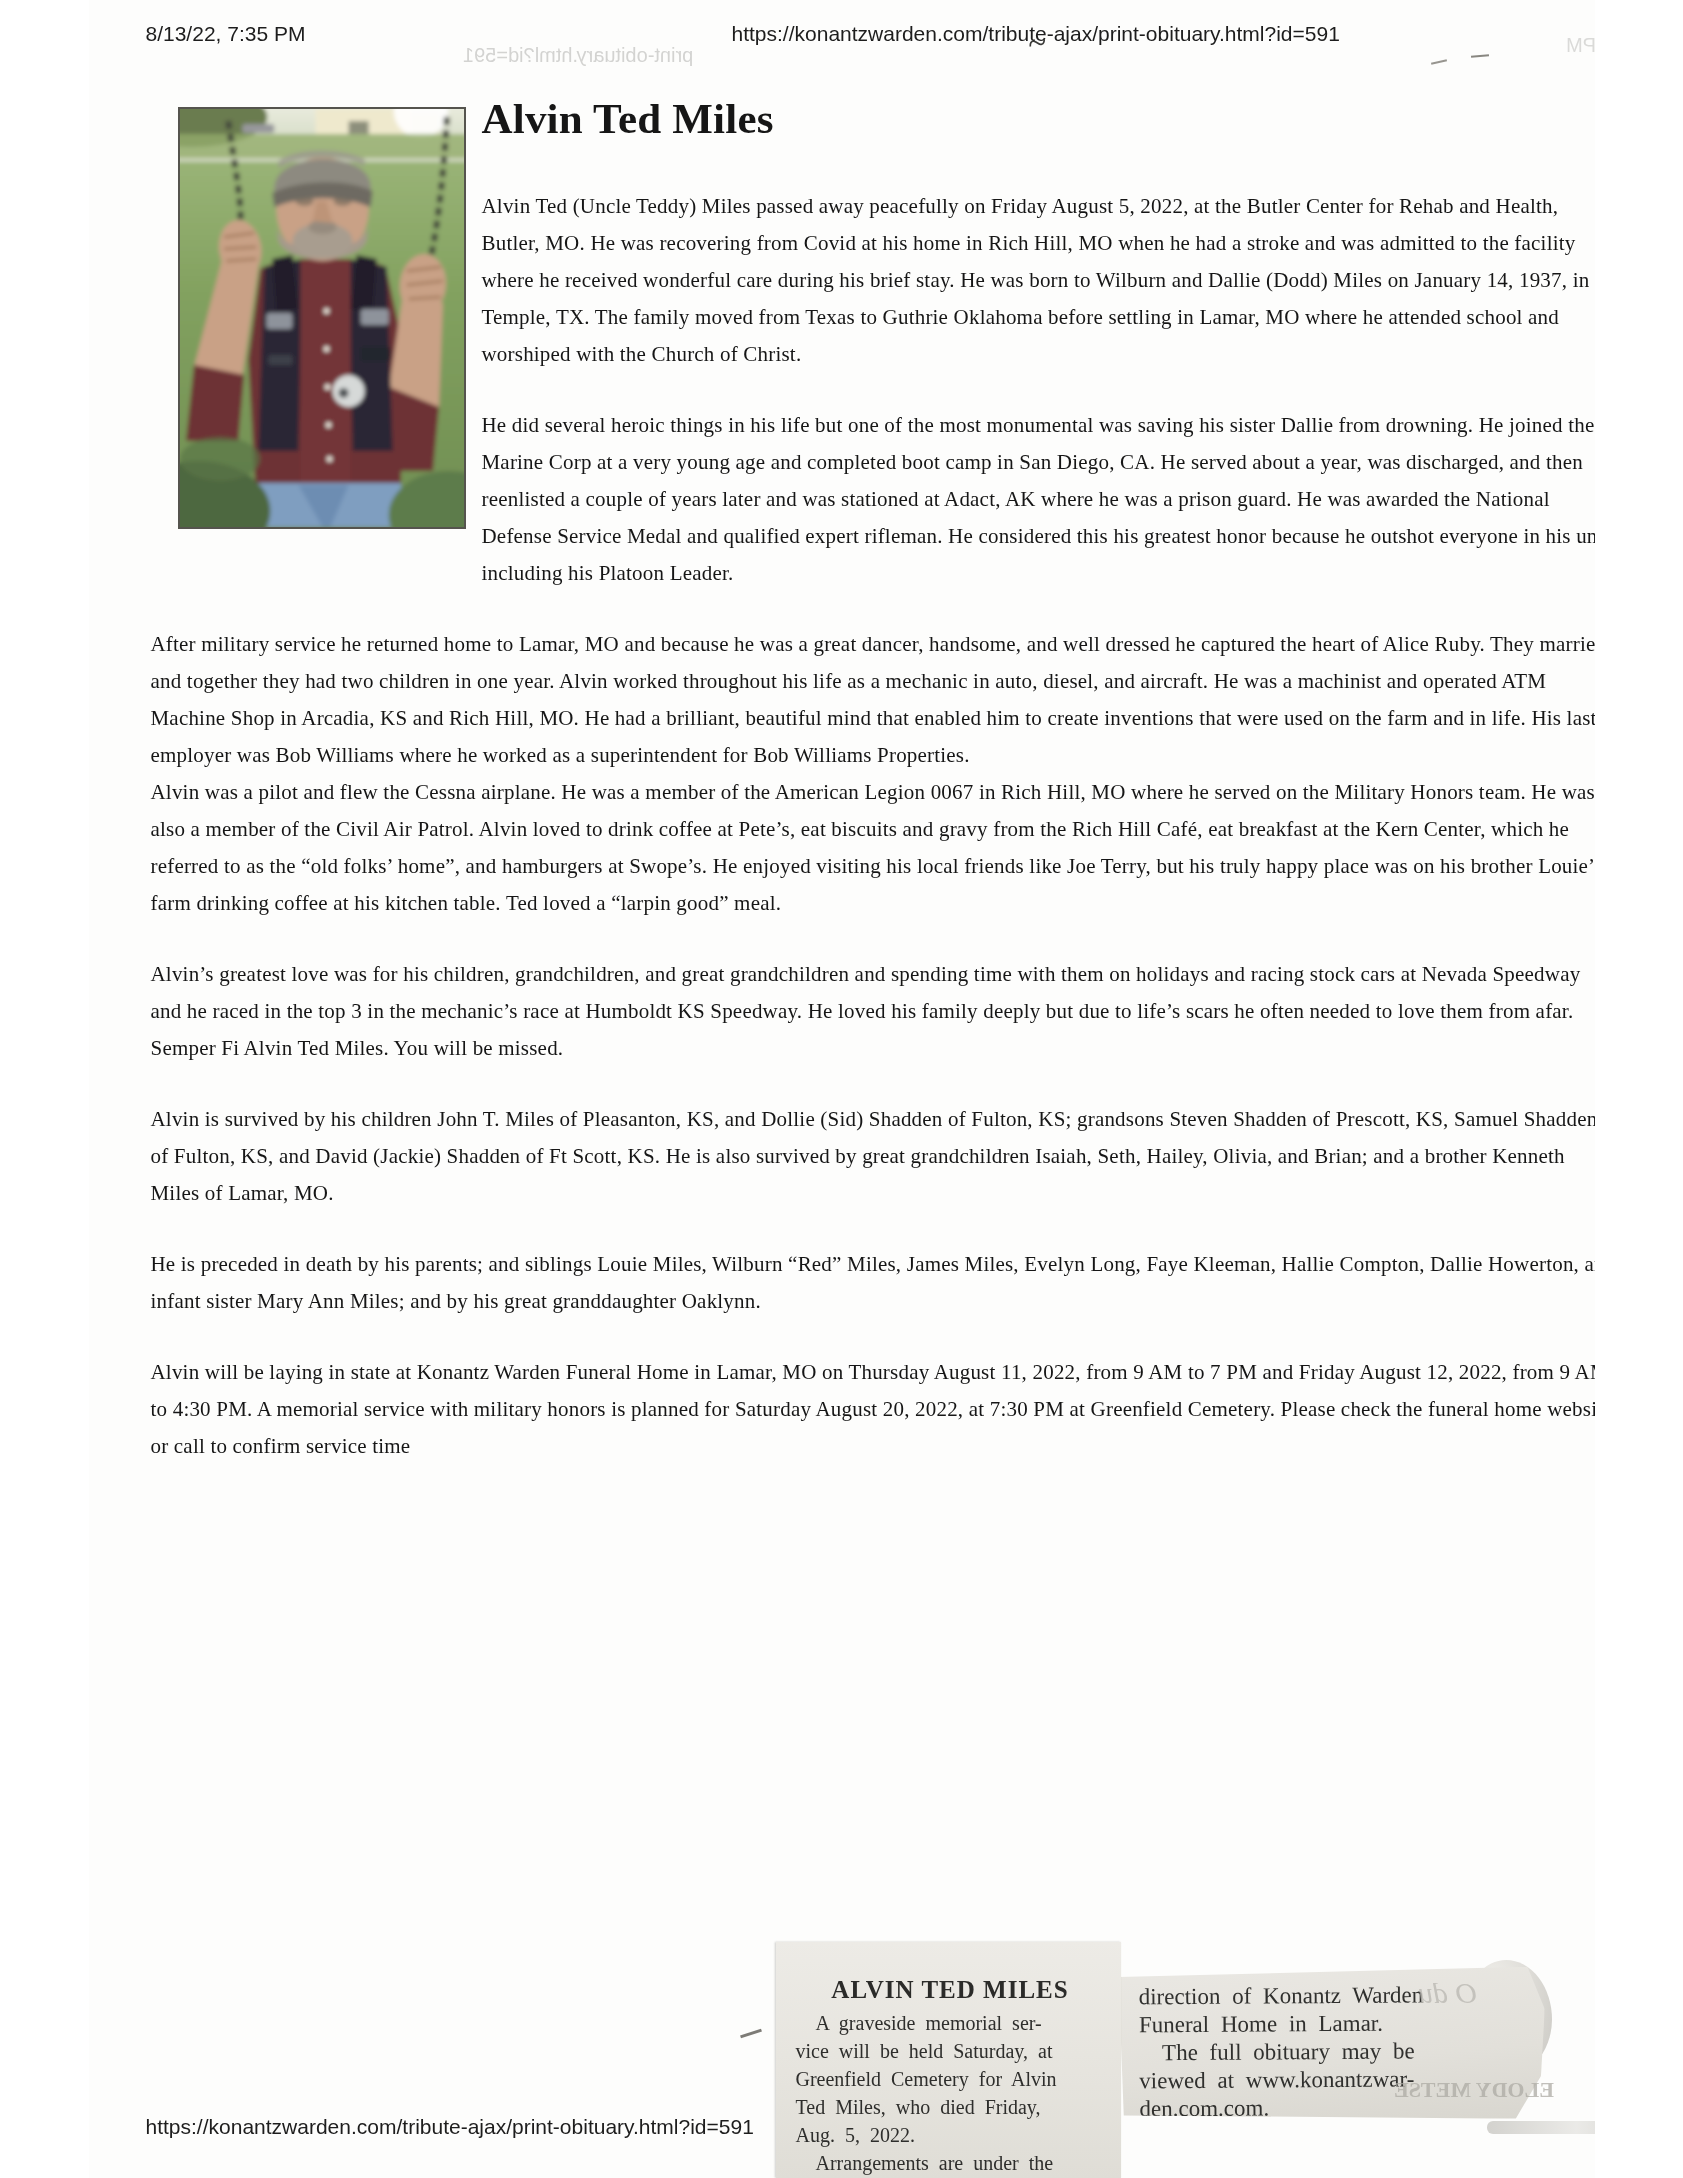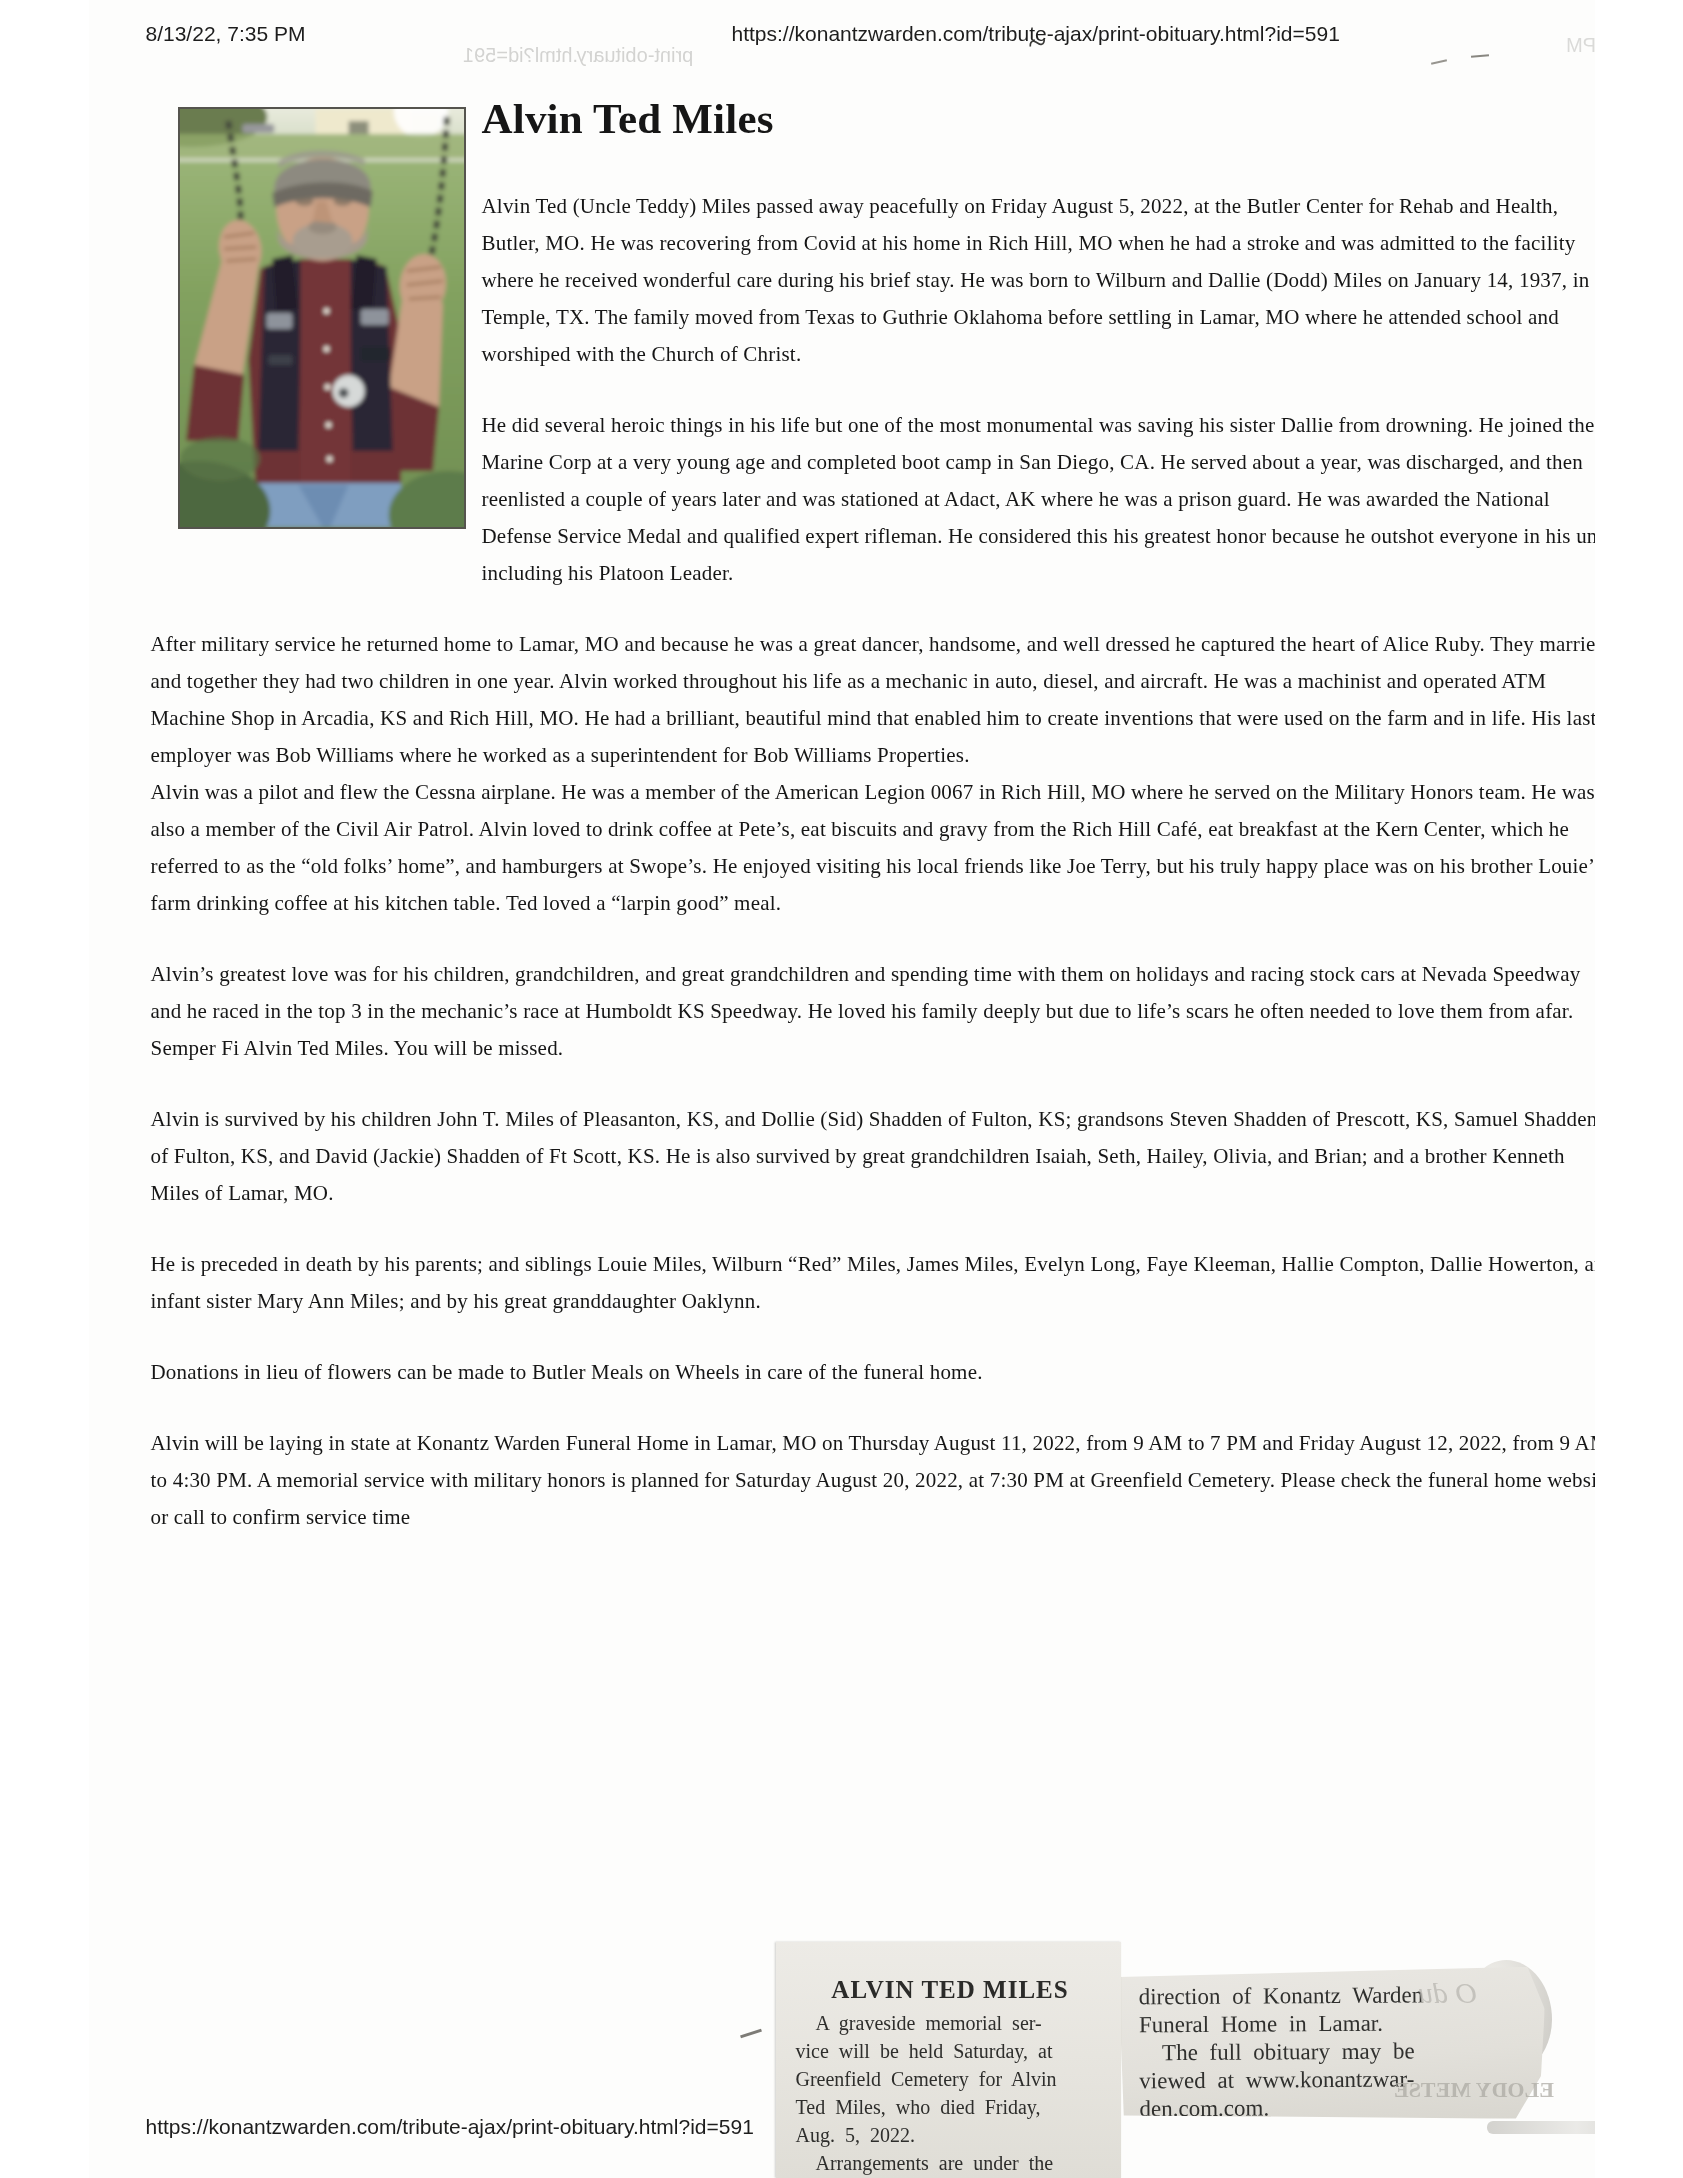--- a/index.html
+++ b/index.html
@@ -170,21 +170,20 @@
 
     <h1 class="title">Alvin Ted Miles</h1>
 
     <p>Alvin Ted (Uncle Teddy) Miles passed away peacefully on Friday August 5, 2022, at the Butler Center for Rehab and Health, Butler, MO.  He was recovering from Covid at his home in Rich Hill, MO when he had a stroke and was admitted to the facility where he received wonderful care during his brief stay. He was born to Wilburn and Dallie (Dodd) Miles on January 14, 1937, in Temple, TX. The family moved from Texas to Guthrie Oklahoma before settling in Lamar, MO where he attended school and worshiped with the Church of Christ.</p>
     <p>He did several heroic things in his life but one of the most monumental was saving his sister Dallie from drowning. He joined the Marine Corp at a very young age and completed boot camp in San Diego, CA.  He served about a year, was discharged, and then reenlisted a couple of years later and was stationed at Adact, AK where he was a prison guard. He was awarded the National Defense Service Medal and qualified expert rifleman. He considered this his greatest honor because he outshot everyone in his unit including his Platoon Leader.</p>
     <p class="tb0">After military service he returned home to Lamar, MO and because he was a great dancer, handsome, and well dressed he captured the heart of Alice Ruby.  They married and together they had two children in one year. Alvin worked throughout his life as a mechanic in auto, diesel, and aircraft. He was a machinist and operated ATM Machine Shop in Arcadia, KS and Rich Hill, MO. He had a brilliant, beautiful mind that enabled him to create inventions that were used on the farm and in life. His last employer was Bob Williams where he worked as a superintendent for Bob Williams Properties.</p>
     <p class="tt0">Alvin was a pilot and flew the Cessna airplane.  He was a member of the American Legion 0067 in Rich Hill, MO where he served on the Military Honors team. He was also a member of the Civil Air Patrol. Alvin loved to drink coffee at Pete’s, eat biscuits and gravy from the Rich Hill Café, eat breakfast at the Kern Center, which he referred to as the “old folks’ home”, and hamburgers at Swope’s.  He enjoyed visiting his local friends like Joe Terry, but his truly happy place was on his brother Louie’s farm drinking coffee at his kitchen table. Ted loved a “larpin good” meal.</p>
     <p>Alvin’s greatest love was for his children, grandchildren, and great grandchildren and spending time with them on holidays and racing stock cars at Nevada Speedway and he raced in the top 3 in the mechanic’s race at Humboldt KS Speedway.  He loved his family deeply but due to life’s scars he often needed to love them from afar. Semper Fi Alvin Ted Miles. You will be missed.</p>
     <p>Alvin is survived by his children John T. Miles of Pleasanton, KS, and Dollie (Sid) Shadden of Fulton, KS; grandsons Steven Shadden of Prescott, KS, Samuel Shadden of Fulton, KS, and David (Jackie) Shadden of Ft Scott, KS. He is also survived by great grandchildren Isaiah, Seth, Hailey, Olivia, and Brian; and a brother Kenneth Miles of Lamar, MO.</p>
     <p>He is preceded in death by his parents; and siblings Louie Miles, Wilburn “Red” Miles, James Miles, Evelyn Long, Faye Kleeman, Hallie Compton, Dallie Howerton, and infant sister Mary Ann Miles; and by his great granddaughter Oaklynn.</p>
-    <p>Donations in lieu of flowers can be made to Butler Meals on Wheels in care of the funeral home.</p>
     <p>Alvin will be laying in state at Konantz Warden Funeral Home in Lamar, MO on Thursday August 11, 2022, from 9 AM to 7 PM and Friday August 12, 2022, from 9 AM to 4:30 PM. A memorial service with military honors is planned for Saturday August 20, 2022, at 7:30 PM at Greenfield Cemetery. Please check the funeral home website or call to confirm service time</p>
   </div>
 
   <div class="curl"></div>
   <div class="ghost ghost-script">O du</div>
 
   <div class="clip1">
     <div class="ctitle">ALVIN TED MILES</div>
     <div class="cbody"> A graveside memorial ser-
 vice will be held Saturday, at

